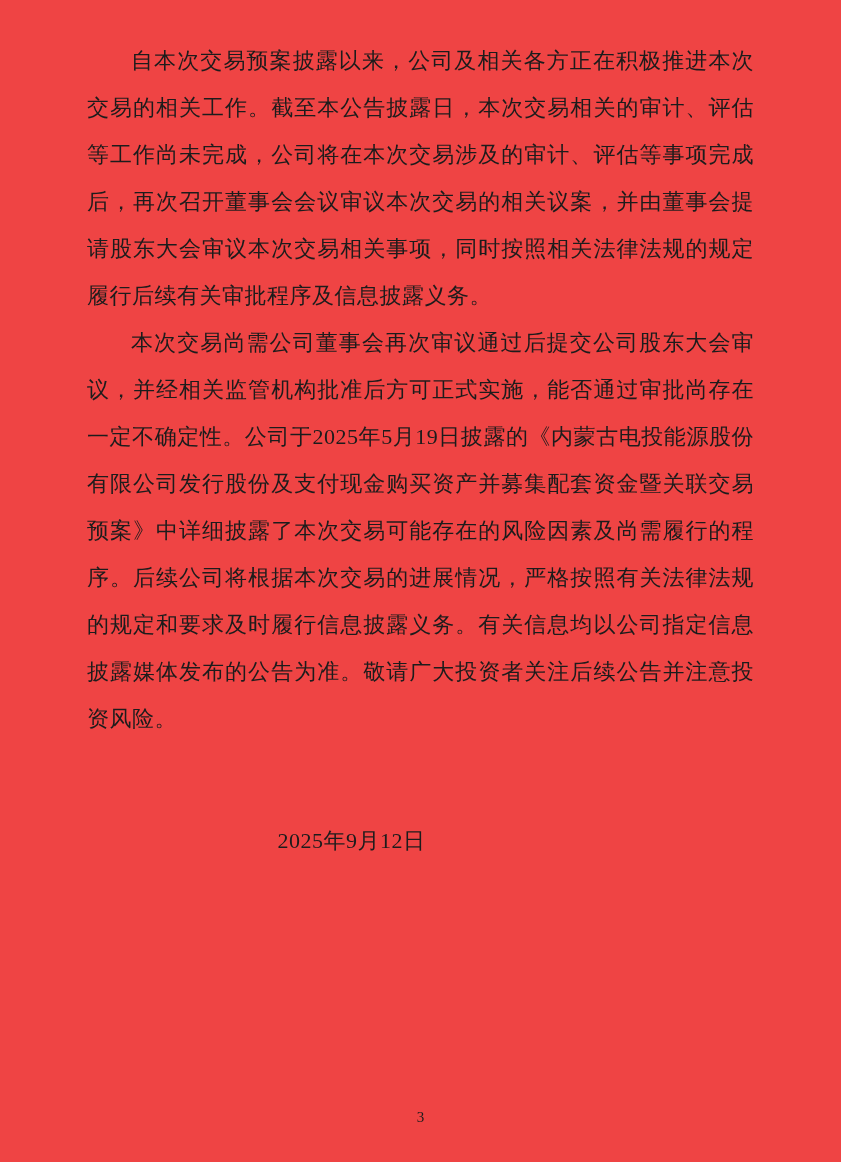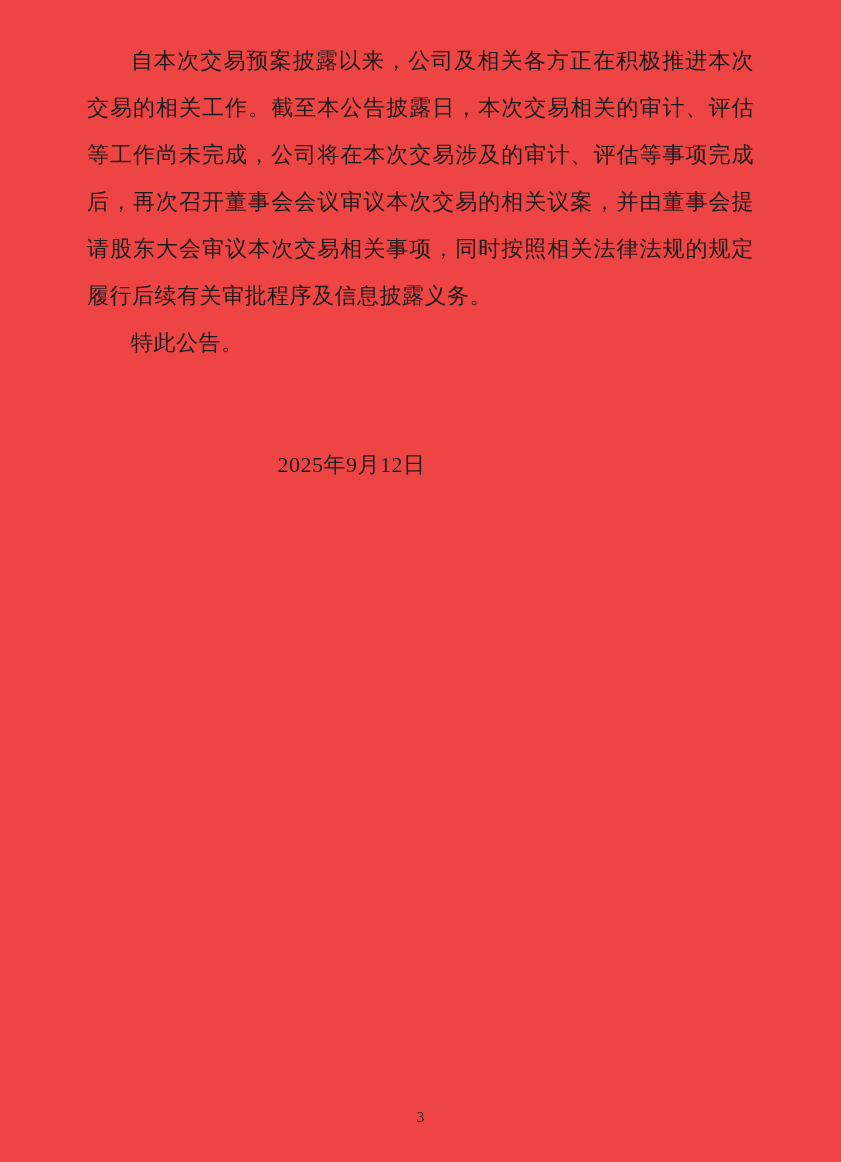--- a/index.html
+++ b/index.html
@@ -76,19 +76,19 @@
     font-family: "Liberation Serif", serif;
     color: #1c1c1c;
   }
 </style>
 </head>
 <body>
 
 <div class="page">
   <div class="content">
     <p class="body-para">自本次交易预案披露以来，公司及相关各方正在积极推进本次交易的相关工作。截至本公告披露日，本次交易相关的审计、评估等工作尚未完成，公司将在本次交易涉及的审计、评估等事项完成后，再次召开董事会会议审议本次交易的相关议案，并由董事会提请股东大会审议本次交易相关事项，同时按照相关法律法规的规定履行后续有关审批程序及信息披露义务。</p>
-    <p class="closing-para">特此公告。</p>
+    <p class="body-para">本次交易尚需公司董事会再次审议通过后提交公司股东大会审议，并经相关监管机构批准后方可正式实施，能否通过审批尚存在一定不确定性。公司于2025年5月19日披露的《内蒙古电投能源股份有限公司发行股份及支付现金购买资产并募集配套资金暨关联交易预案》中详细披露了本次交易可能存在的风险因素及尚需履行的程序。后续公司将根据本次交易的进展情况，严格按照有关法律法规的规定和要求及时履行信息披露义务。有关信息均以公司指定信息披露媒体发布的公告为准。敬请广大投资者关注后续公告并注意投资风险。</p>
     <div class="signature-block">
       <p class="signature-date">2025年9月12日</p>
     </div>
   </div>
   <div class="page-number">3</div>
 </div>
 
 </body></html>

